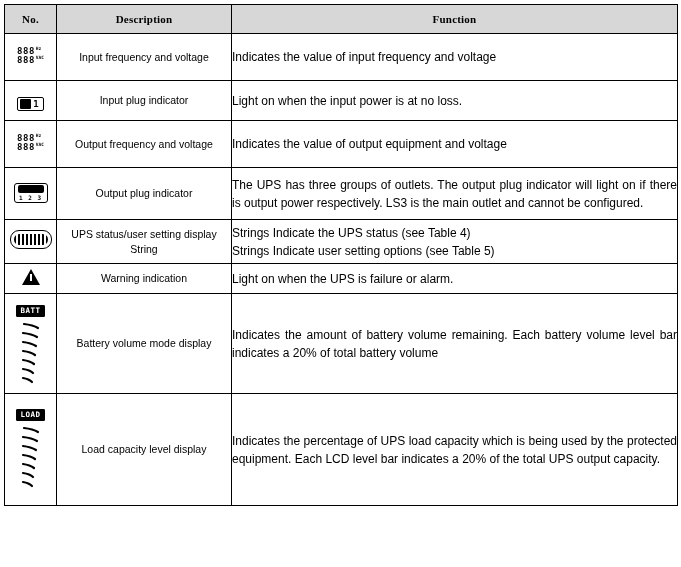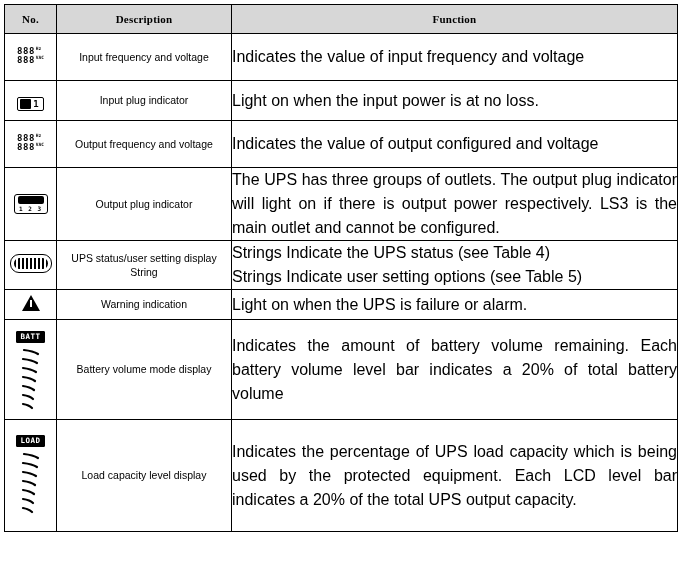--- a/index.html
+++ b/index.html
@@ -49,21 +49,21 @@
     text-align: center;
     vertical-align: middle;
   }
   td.desc-cell {
     font-size: 10.5px;
     padding: 5px 7px;
     line-height: 1.35;
     text-align: center;
   }
   td.func-cell {
-    font-size: 16px;
+    font-size: 12px;
     padding: 6px 9px;
     line-height: 1.5;
     text-align: justify;
   }
   .func-line { display: block; }
 
   
   .seg-block {
     display: inline-block;
     text-align: left;
@@ -252,21 +252,21 @@
 
       <tr style="height:47px;">
         <td class="icon-cell">
           <span class="seg-block">
             <span class="seg-row"><span>888</span><span class="unit">Hz</span></span>
             <span class="seg-row"><span>888</span><span class="unit">VAC</span></span>
           </span>
         </td>
         <td class="desc-cell">Output frequency and voltage</td>
         <td class="func-cell">
-          <span class="func-line">Indicates the value of output configured and voltage</span>
+          <span class="func-line">Indicates the value of output equipment and voltage</span>
         </td>
       </tr>
 
       <tr style="height:52px;">
         <td class="icon-cell">
           <span class="plug-out">
             <span class="top"></span>
             <span class="nums">1 2 3</span>
           </span>
         </td>

